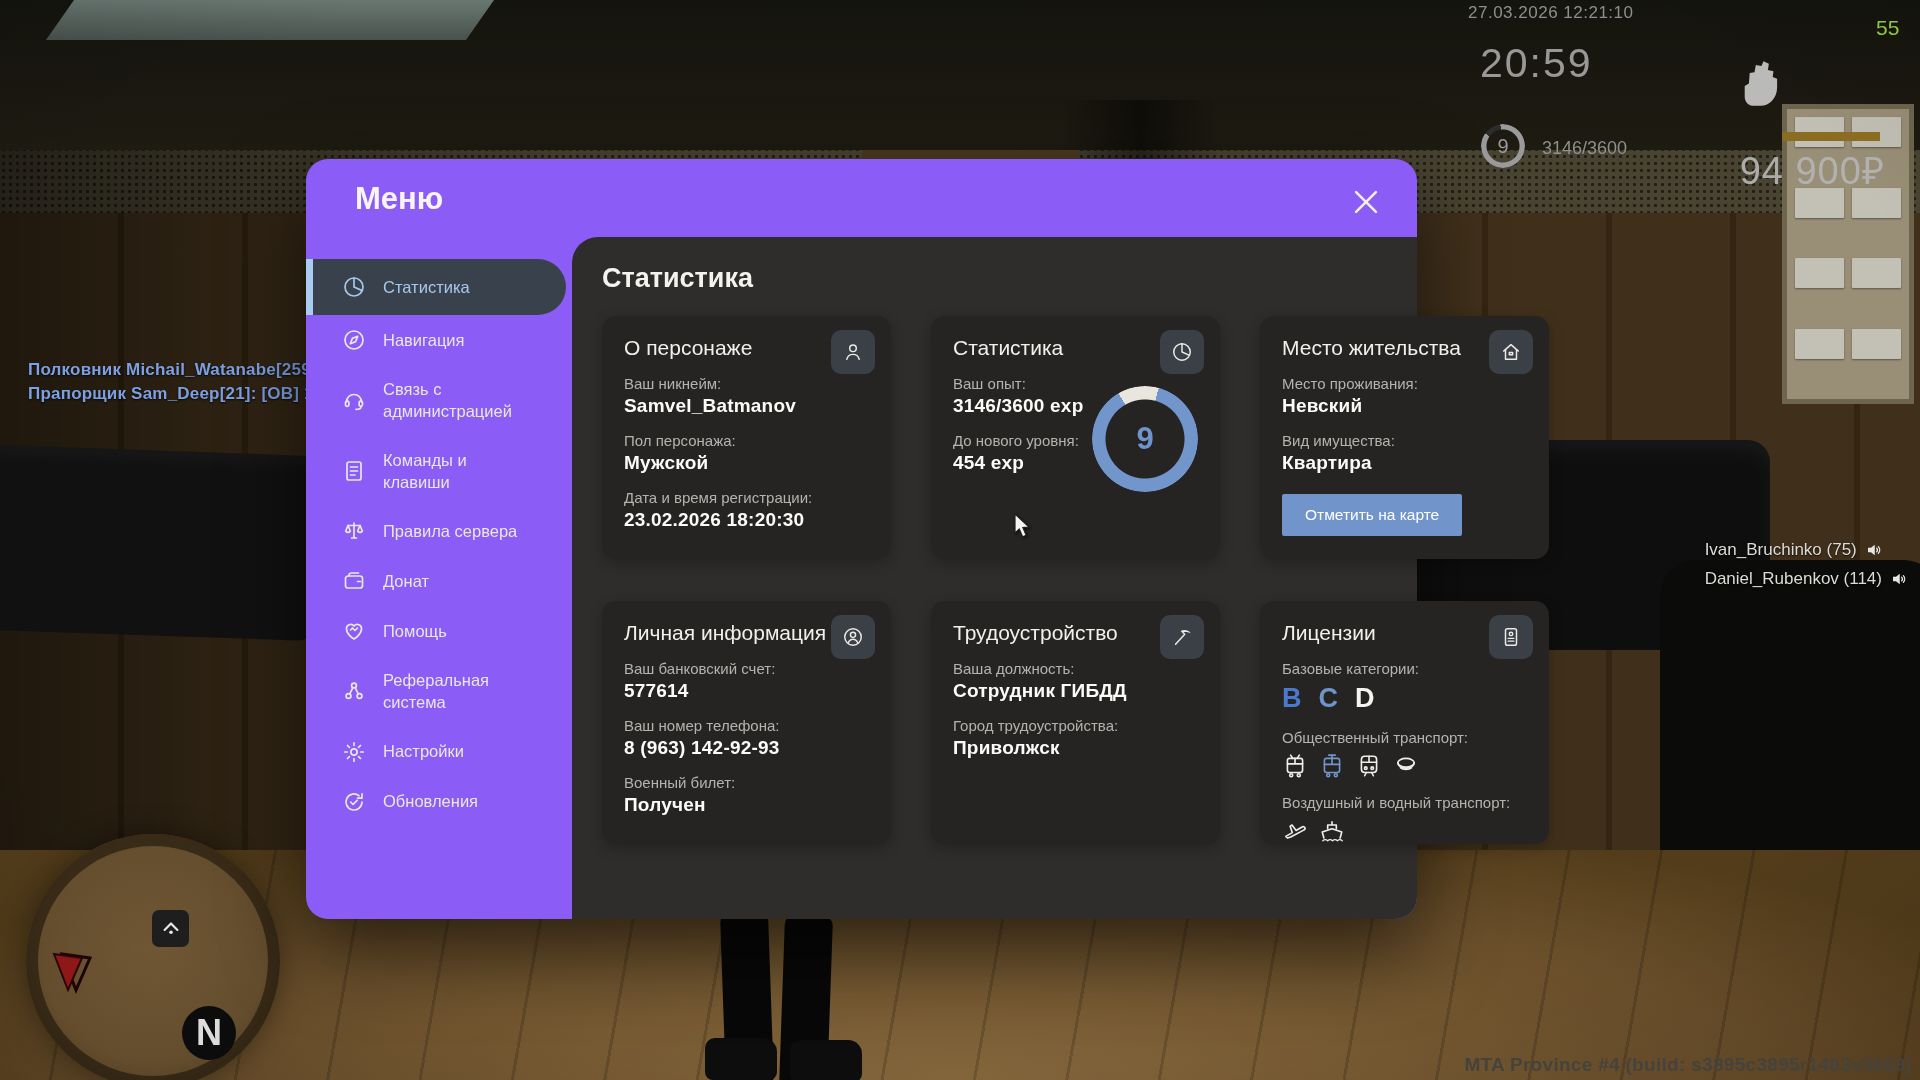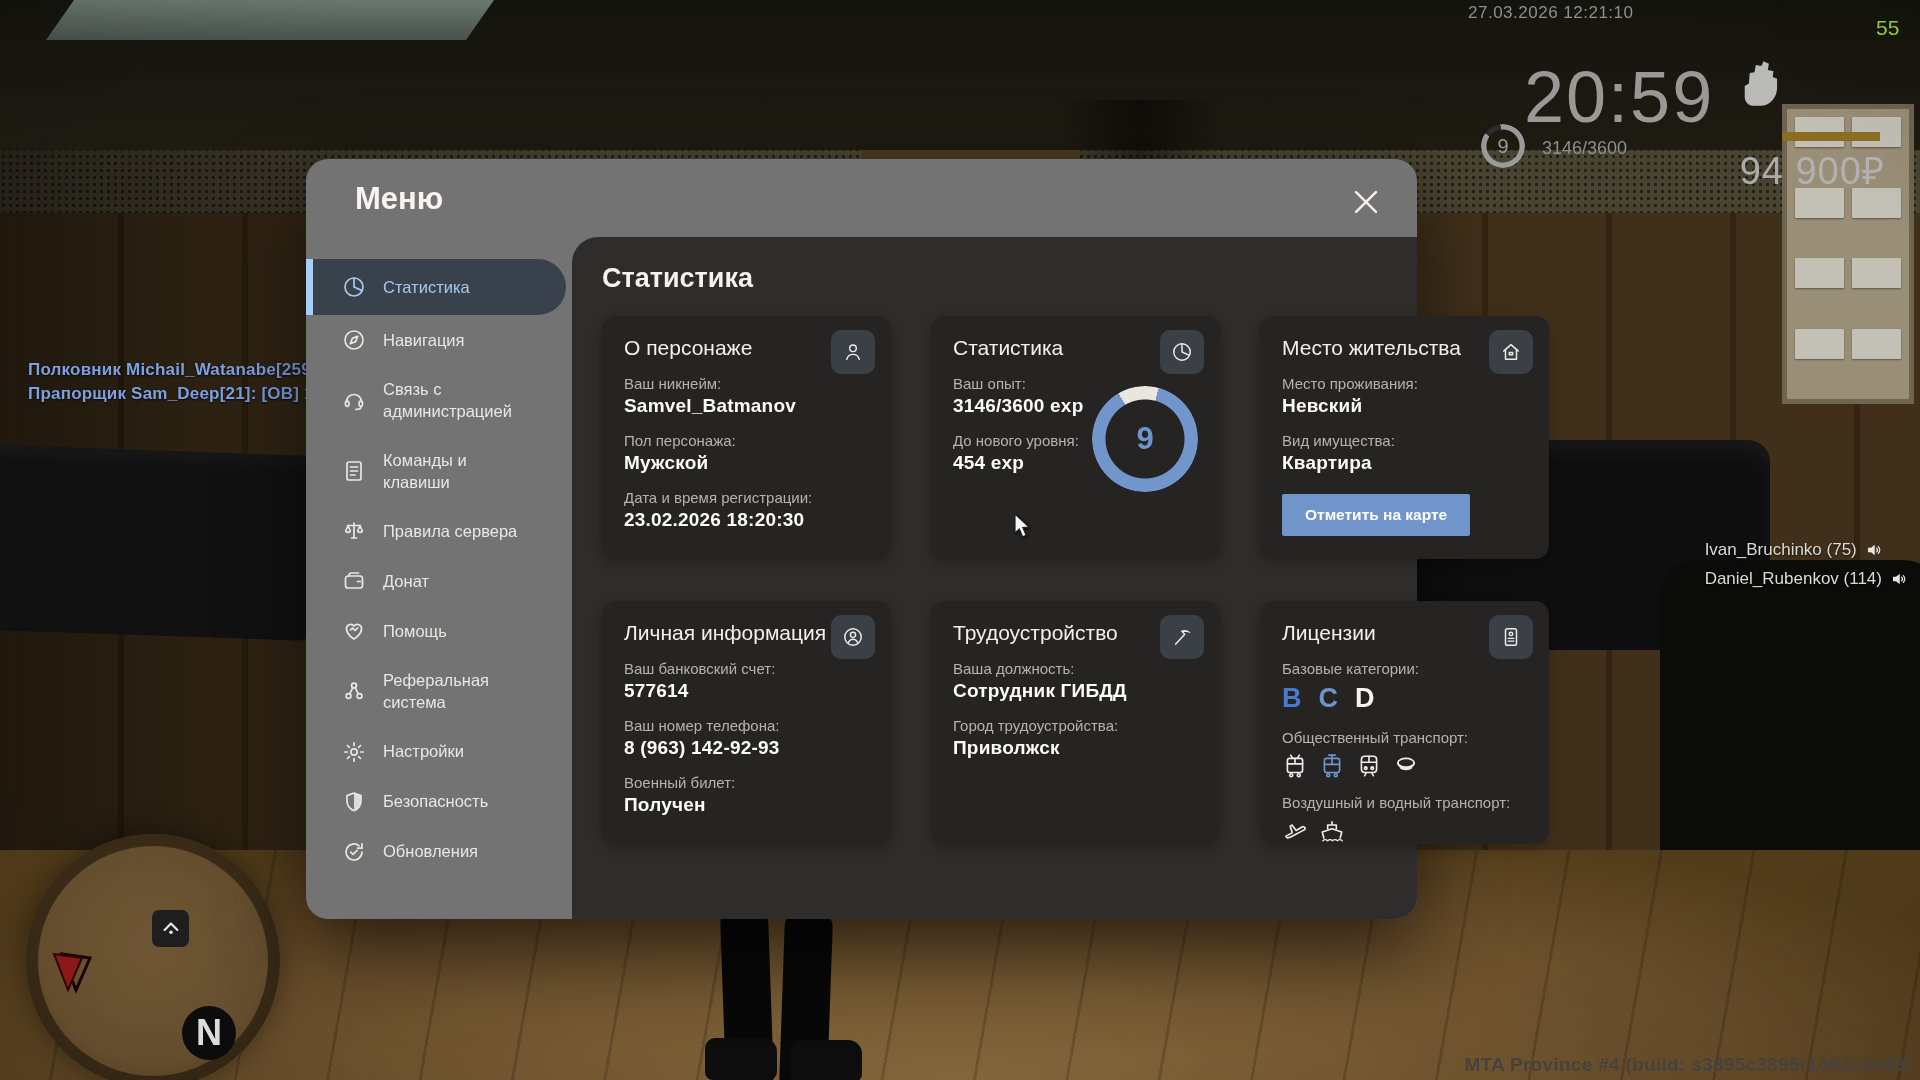--- a/index.html
+++ b/index.html
@@ -45,21 +45,21 @@
   .leg.l1{left:723px;top:912px;transform:rotate(-2deg);}
   .leg.l2{left:782px;top:915px;transform:rotate(2deg);}
   .boot{position:absolute;width:72px;height:42px;background:#101010;border-radius:10px 14px 8px 8px;}
   .boot.b1{left:705px;top:1038px;}
   .boot.b2{left:790px;top:1040px;}
   .vignette{position:absolute;inset:0;
     background:radial-gradient(120% 120% at 50% 45%,transparent 45%,rgba(0,0,0,.42) 100%),rgba(0,0,0,.15);}
   
   .hud-datetime{position:absolute;left:1468px;top:3px;font-size:17px;color:#8e8e8e;letter-spacing:.5px;}
   .hud-fps{position:absolute;left:1876px;top:16px;font-size:21px;color:#90c73c;}
-  .hud-clock{position:absolute;left:1480px;top:56px;font-size:72px;font-weight:400;color:rgba(185,185,185,.8);letter-spacing:2px;margin-left:44px;}
+  .hud-clock{position:absolute;left:1480px;top:40px;font-size:41px;font-weight:400;color:rgba(185,185,185,.8);letter-spacing:2px;}
   .hud-fist{position:absolute;left:1738px;top:48px;color:rgba(215,215,215,.85);}
   .hud-ring{position:absolute;left:1481px;top:124px;width:44px;height:44px;border-radius:50%;
     background:conic-gradient(from -55deg,#2c2c2c 0 48deg,#9a9a9a 48deg 360deg);
     -webkit-mask:radial-gradient(closest-side,transparent calc(100% - 6px),#000 calc(100% - 5px));
     mask:radial-gradient(closest-side,transparent calc(100% - 6px),#000 calc(100% - 5px));}
   .hud-ring-num{position:absolute;left:1481px;top:124px;width:44px;height:44px;display:flex;
     align-items:center;justify-content:center;font-size:20px;color:#9a9a9a;}
   .hud-exp{position:absolute;left:1542px;top:138px;font-size:18px;color:#8f8f8f;}
   .hud-goldbar{position:absolute;left:1782px;top:132px;width:98px;height:9px;background:#8a6d20;}
   .hud-money{position:absolute;left:1695px;top:143px;width:190px;text-align:right;
@@ -78,21 +78,21 @@
     background:radial-gradient(circle at 50% 45%,#6f5735 0%,#644d2d 60%,#3a2c16 100%);
     box-shadow:inset 0 0 0 12px rgba(20,14,6,.55),0 0 30px rgba(0,0,0,.4);}
   .mm-house{position:absolute;left:126px;top:76px;width:37px;height:37px;background:#1e1e1e;
     border-radius:7px;display:flex;align-items:center;justify-content:center;color:#e9e7e2;}
   .mm-player{position:absolute;left:24px;top:116px;}
   .mm-compass{position:absolute;left:156px;top:172px;width:54px;height:54px;background:#0c0c0c;
     border-radius:50%;display:flex;align-items:center;justify-content:center;
     font-size:36px;font-weight:700;color:#dcdcdc;}
   
   .menu-panel{position:absolute;left:306px;top:159px;width:1111px;height:760px;
-    background:#737373;border-radius:22px;box-shadow:0 30px 80px rgba(0,0,0,.6);}
+    background:#8b5cf6;border-radius:22px;box-shadow:0 30px 80px rgba(0,0,0,.6);}
   .menu-title{position:absolute;left:49px;top:22px;font-size:31px;font-weight:700;color:#f7f5f1;}
   .close-btn{position:absolute;right:34px;top:26px;width:34px;height:34px;color:#f2f0ec;cursor:pointer;}
   .content{position:absolute;left:266px;top:78px;right:0;bottom:0;background:#2e2d2b;
     border-radius:26px 0 22px 0;padding:26px 0 0 30px;box-sizing:border-box;}
   .section-title{font-size:27px;font-weight:700;color:#f5f3ef;}
   
   .sidebar{position:absolute;left:0;top:100px;width:266px;display:flex;flex-direction:column;}
   .side-item{display:flex;align-items:center;gap:17px;padding:13px 10px 13px 36px;
     color:#e9e7e2;font-size:16.5px;cursor:pointer;position:relative;margin-right:6px;}
   .side-item .si{flex:0 0 auto;}
@@ -103,21 +103,21 @@
   
   .cards{display:grid;grid-template-columns:repeat(3,289px);grid-auto-rows:243px;gap:42px 40px;margin-top:22px;}
   .card{background:#252423;border-radius:14px;padding:20px 22px;box-sizing:border-box;position:relative;
     box-shadow:0 4px 14px rgba(0,0,0,.25);}
   .card-title{font-size:21px;font-weight:400;color:#f2f0eb;}
   .badge{position:absolute;right:16px;top:14px;width:44px;height:44px;background:#3a4046;border-radius:10px;
     display:flex;align-items:center;justify-content:center;color:#eceae6;}
   .badge svg{width:22px;height:22px;stroke:currentColor;fill:none;stroke-width:1.6;stroke-linecap:round;stroke-linejoin:round;}
   .f-label{font-size:15px;color:#b5b3ae;margin-top:15px;}
   .f-value{font-size:19px;font-weight:700;color:#fcfbf8;margin-top:3px;letter-spacing:.2px;}
-  .map-btn{display:inline-block;margin-top:20px;background:#7195ca;color:#fff;font-weight:700;
+  .map-btn{display:inline-block;margin-top:20px;background:#7195ca;color:#fff;font-weight:400;
     font-size:15.5px;padding:12px 23px;border-radius:2px;border:none;cursor:pointer;font-family:inherit;}
   
   .exp-ring{position:absolute;right:22px;top:70px;width:106px;height:106px;border-radius:50%;
     background:conic-gradient(from -30deg,#e9e6df 0 45deg,#7296cb 45deg 360deg);
     -webkit-mask:radial-gradient(closest-side,transparent calc(100% - 14px),#000 calc(100% - 13px));
     mask:radial-gradient(closest-side,transparent calc(100% - 14px),#000 calc(100% - 13px));}
   .exp-ring-num{position:absolute;right:22px;top:70px;width:106px;height:106px;display:flex;
     align-items:center;justify-content:center;font-size:31px;font-weight:700;color:#6e94cb;}
   
   .cats{display:flex;gap:17px;margin-top:6px;font-size:27px;font-weight:700;}
@@ -291,27 +291,20 @@
     </div>
     <div class="side-item">
       <svg class="si" viewBox="0 0 24 24">
           <circle cx="12" cy="12" r="3.1"></circle>
           <path d="M12 2.8v2.6M12 18.6v2.6M2.8 12h2.6M18.6 12h2.6M5.5 5.5l1.9 1.9M16.6 16.6l1.9 1.9M18.5 5.5l-1.9 1.9M7.4 16.6l-1.9 1.9"></path>
         </svg>
       <span class="lbl">Настройки</span>
     </div>
     <div class="side-item">
       <svg class="si" viewBox="0 0 24 24">
-          <path d="M12 3l7 2.6v4.9c0 5-3 8.6-7 10.2-4-1.6-7-5.2-7-10.2V5.6z"></path>
-          <path d="M12 3l7 2.6v4.9c0 5-3 8.6-7 10.2z" fill="currentColor" stroke="none" opacity=".9"></path>
-        </svg>
-      <span class="lbl">Безопасность</span>
-    </div>
-    <div class="side-item">
-      <svg class="si" viewBox="0 0 24 24">
           <path d="M20 12a8 8 0 1 1-2.9-6.2"></path>
           <path d="M20 3.8v4.4h-4.4"></path>
           <path d="M8.8 12.2l2.3 2.3 4-4.2"></path>
         </svg>
       <span class="lbl">Обновления</span>
     </div>
   </div>
 
   <div class="content">
     <div class="section-title">Статистика</div>

